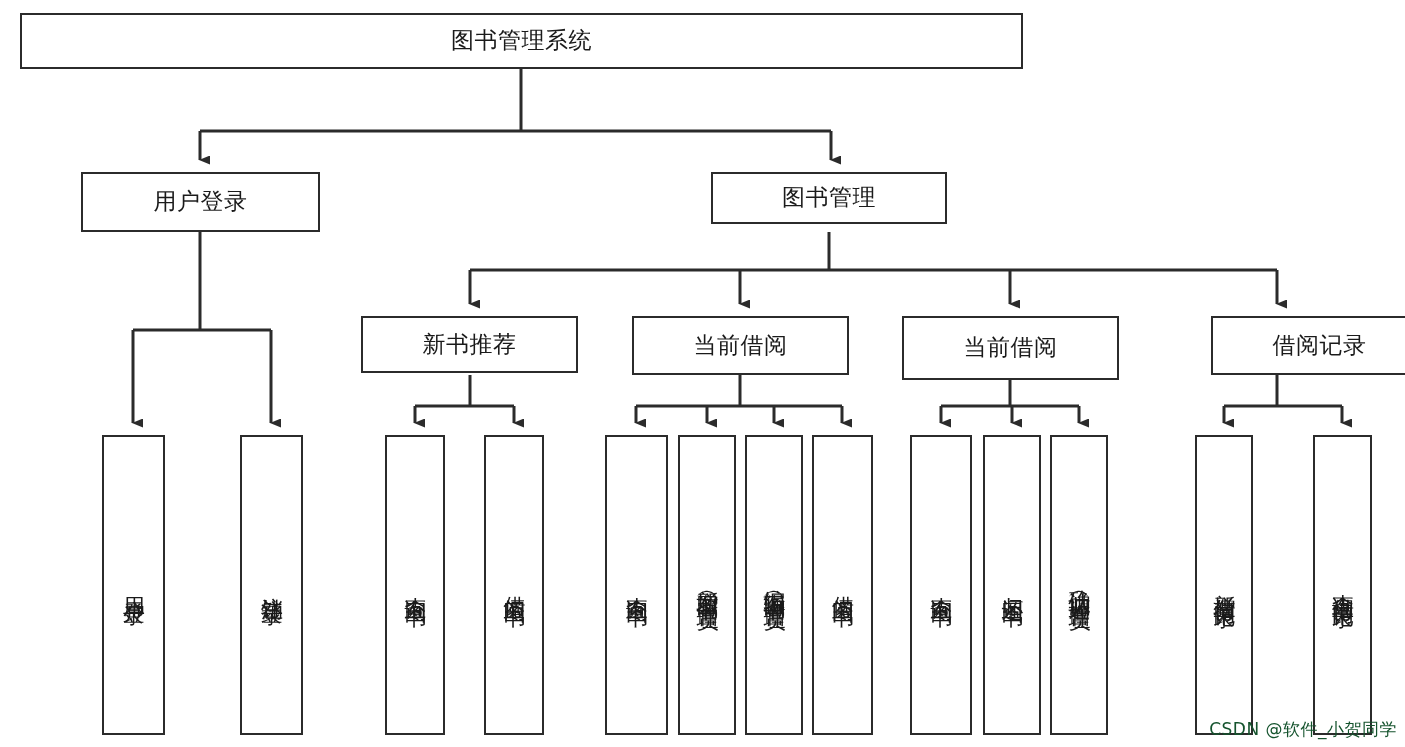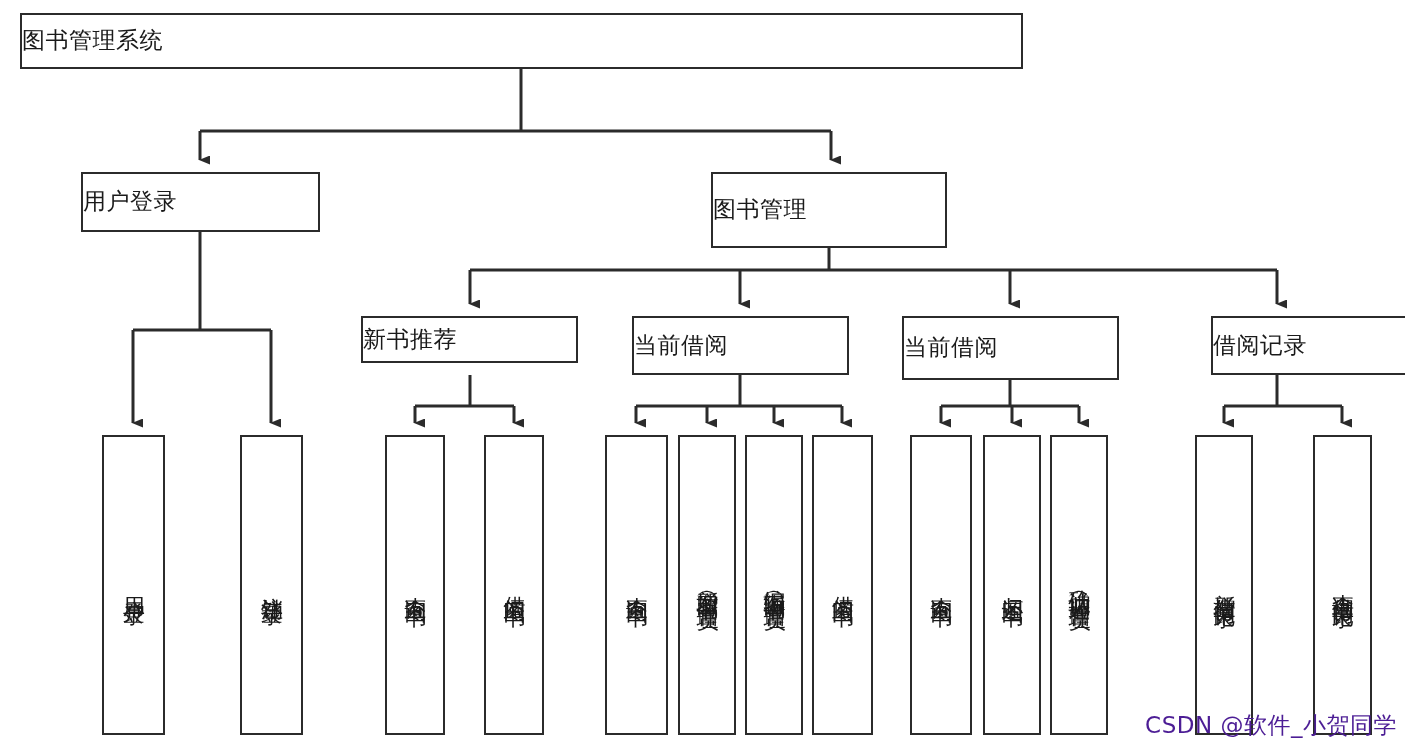--- a/index.html
+++ b/index.html
@@ -25,20 +25,21 @@
     width: 1405px;
     height: 747px;
   }
   .node-box {
     position: absolute;
     box-sizing: border-box;
     background: #ffffff;
     border: 2px solid #2b2b2b;
     display: flex;
     align-items: center;
+    justify-content: center;
     overflow: hidden;
   }
   .node-label-h {
     font-size: 23px;
     line-height: 1.1;
     color: #1a1a1a;
     letter-spacing: 0.5px;
     white-space: nowrap;
     text-align: center;
   }
@@ -54,22 +55,22 @@
     text-orientation: upright;
     -webkit-writing-mode: vertical-rl;
     letter-spacing: 3px;
     text-align: center;
     white-space: nowrap;
   }
   #watermark {
     position: absolute;
     right: 8px;
     bottom: 6px;
-    font-size: 23px;
-    color: #4c1d95;
+    font-size: 17px;
+    color: #14532d;
     letter-spacing: 0.5px;
     white-space: nowrap;
     pointer-events: none;
   }
 </style>
 </head>
 <body>
 
 <div id="diagram-canvas">
 
@@ -126,25 +127,25 @@
     </g>
   </svg>
 
   <div class="node-box root" style="left:20px; top:13px; width:1003px; height:56px;">
     <span class="node-label-h">图书管理系统</span>
   </div>
 
   <div class="node-box" style="left:81px; top:172px; width:239px; height:60px;">
     <span class="node-label-h">用户登录</span>
   </div>
-  <div class="node-box" style="left:711px; top:172px; width:236px; height:76px;">
+  <div class="node-box" style="left:711px; top:172px; width:236px; height:52px;">
     <span class="node-label-h">图书管理</span>
   </div>
 
-  <div class="node-box" style="left:361px; top:316px; width:217px; height:47px;">
+  <div class="node-box" style="left:361px; top:316px; width:217px; height:57px;">
     <span class="node-label-h">新书推荐</span>
   </div>
   <div class="node-box" style="left:632px; top:316px; width:217px; height:59px;">
     <span class="node-label-h">当前借阅</span>
   </div>
   <div class="node-box" style="left:902px; top:316px; width:217px; height:64px;">
     <span class="node-label-h">当前借阅</span>
   </div>
   <div class="node-box" style="left:1172px; top:316px; width:217px; height:59px;margin-left:39px;">
     <span class="node-label-h">借阅记录</span>

